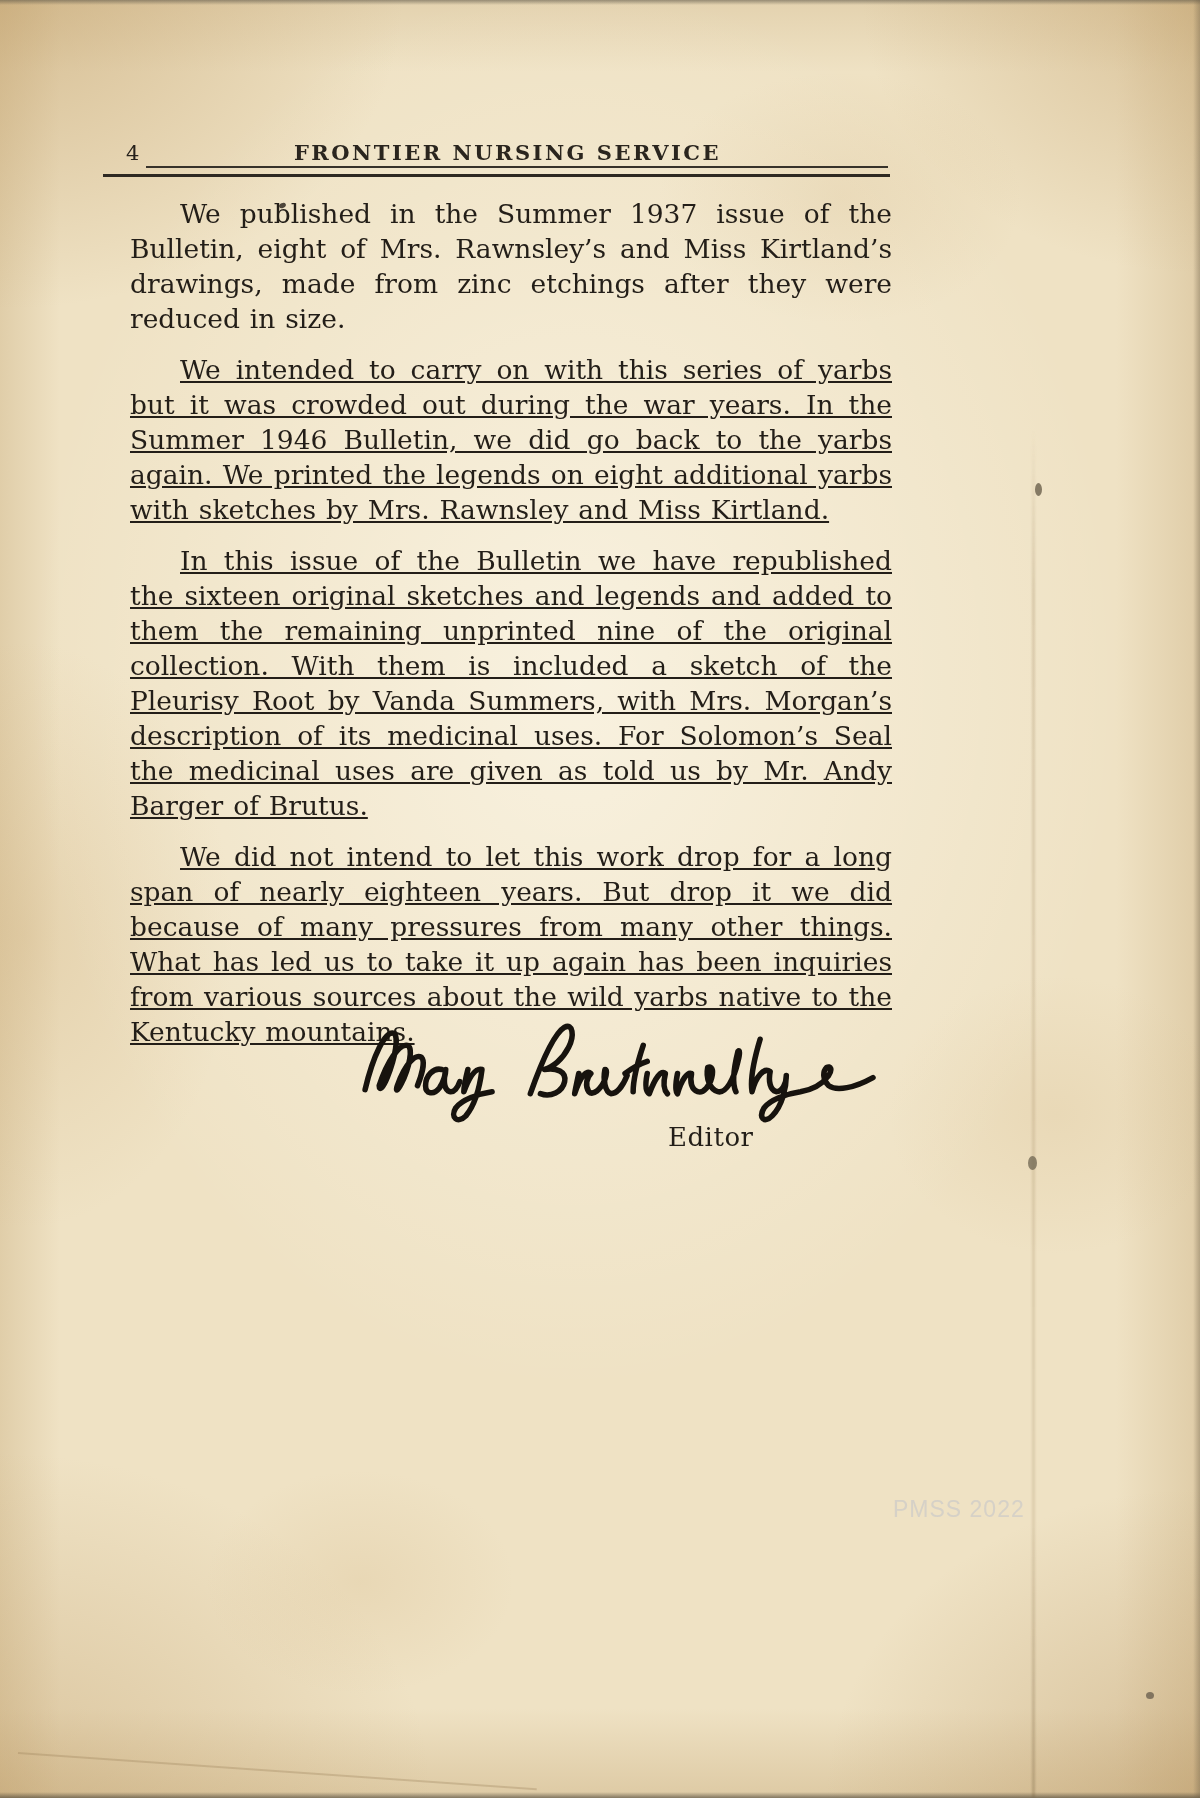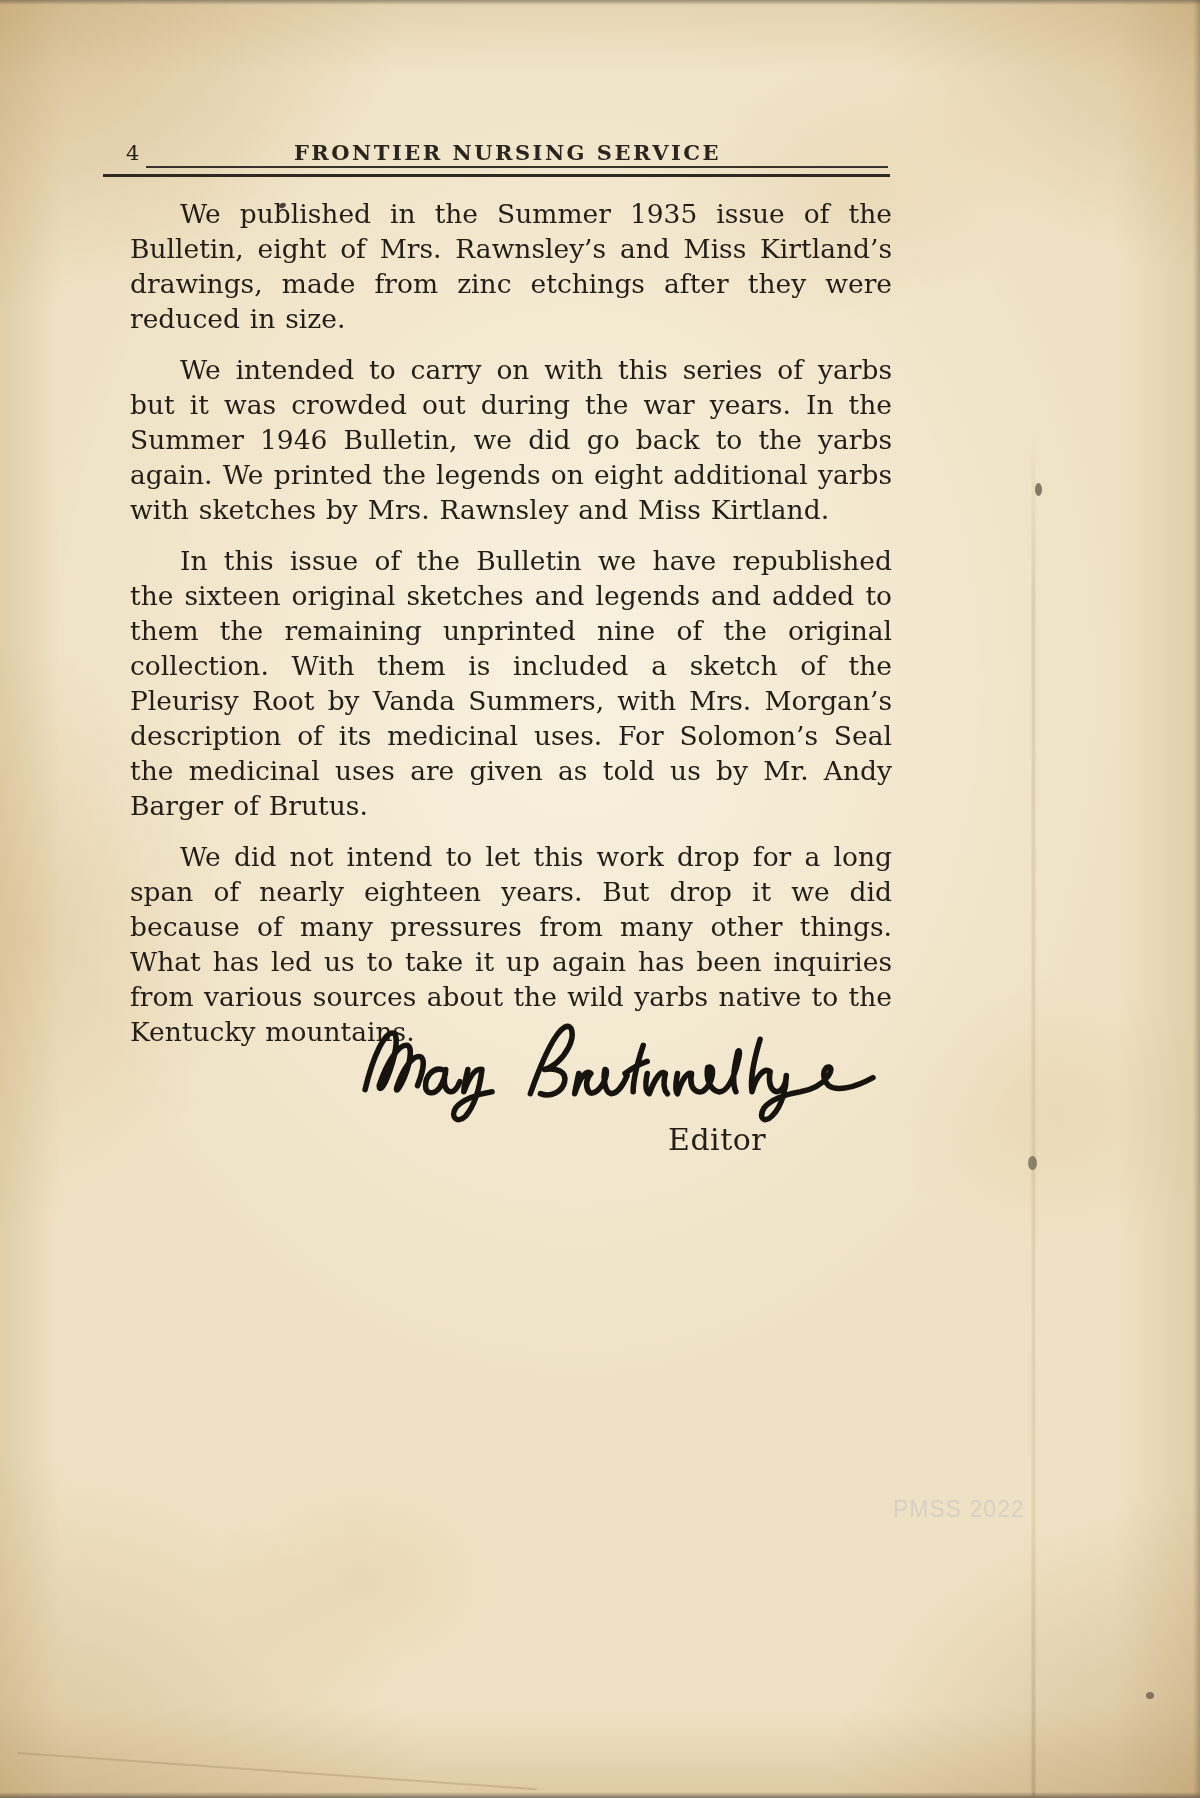--- a/index.html
+++ b/index.html
@@ -89,30 +89,30 @@
 
   
   .body-text {
     position: absolute; left: 130px; top: 196px; width: 762px;
     font-size: 26.5px; line-height: 35px;
     text-align: justify;
     word-spacing: 1.5px;
     color: #231e18;
   }
   .body-text p { margin: 0; text-indent: 50px; }
-  .body-text p + p { margin-top: 16px; }
+  .body-text p + p { margin-top: 16px; text-decoration: underline; }
 
   
   .signature {
     position: absolute; left: 353px; top: 1010px; width: 524px; height: 118px;
   }
   .signature svg { display: block; width: 100%; height: 100%; }
   .sig-role {
     position: absolute; left: 668px; top: 1122px;
-    font-size: 30px; letter-spacing: 0.5px; color: #231e18;
+    font-size: 26px; letter-spacing: 0.5px; color: #231e18;
   }
 
   .watermark {
     position: absolute; left: 893px; top: 1496px;
     font-family: "Liberation Sans", sans-serif;
     font-size: 23px; letter-spacing: 1px;
     color: rgba(212, 208, 199, 0.95);
   }
 </style>
 </head>
@@ -131,21 +131,21 @@
   <div class="speck s4"></div>
 
   <header class="running-head">
     <span class="page-num">4</span>
     <span class="head-title">FRONTIER NURSING SERVICE</span>
   </header>
   <div class="rule-thin"></div>
   <div class="rule-thick"></div>
 
   <main class="body-text">
-    <p>We published in the Summer 1935 issue of the Bulletin, eight of Mrs. Rawnsley’s and Miss Kirtland’s drawings, made from zinc etchings after they were reduced in size.</p>
+    <p>We published in the Summer 1937 issue of the Bulletin, eight of Mrs. Rawnsley’s and Miss Kirtland’s drawings, made from zinc etchings after they were reduced in size.</p>
     <p>We intended to carry on with this series of yarbs but it was crowded out during the war years. In the Summer 1946 Bulletin, we did go back to the yarbs again. We printed the legends on eight additional yarbs with sketches by Mrs. Rawnsley and Miss Kirtland.</p>
     <p>In this issue of the Bulletin we have republished the sixteen original sketches and legends and added to them the remaining unprinted nine of the original collection. With them is included a sketch of the Pleurisy Root by Vanda Summers, with Mrs. Morgan’s description of its medicinal uses. For Solomon’s Seal the medicinal uses are given as told us by Mr. Andy Barger of Brutus.</p>
     <p>We did not intend to let this work drop for a long span of nearly eighteen years. But drop it we did because of many pressures from many other things. What has led us to take it up again has been inquiries from various sources about the wild yarbs native to the Kentucky mountains.</p>
   </main>
 
   <div class="signature">
     <svg viewBox="0 0 520 115" role="img" fill="none" stroke="#17130e" stroke-width="5.5" stroke-linecap="round" stroke-linejoin="round" aria-label="Mary Breckinridge">
       <path d="M 12 78 C 20 44 32 20 40 22 C 46 24 42 46 34 66 C 30 76 26 80 26 74 C 34 50 46 32 54 34 C 60 36 56 56 48 72 C 44 80 42 80 44 74 C 52 52 62 42 68 46 C 72 50 68 64 64 74"></path>
       <path d="M 88 58 C 80 56 72 64 72 74 C 72 82 80 84 86 76 C 90 70 92 62 92 58 C 90 68 90 78 96 80 C 100 81 104 76 106 70"></path>
       <path d="M 114 58 C 112 66 110 76 110 80 C 116 64 122 56 128 58 C 126 74 122 92 112 104 C 104 112 96 106 102 96 C 108 88 124 82 138 80"></path>

